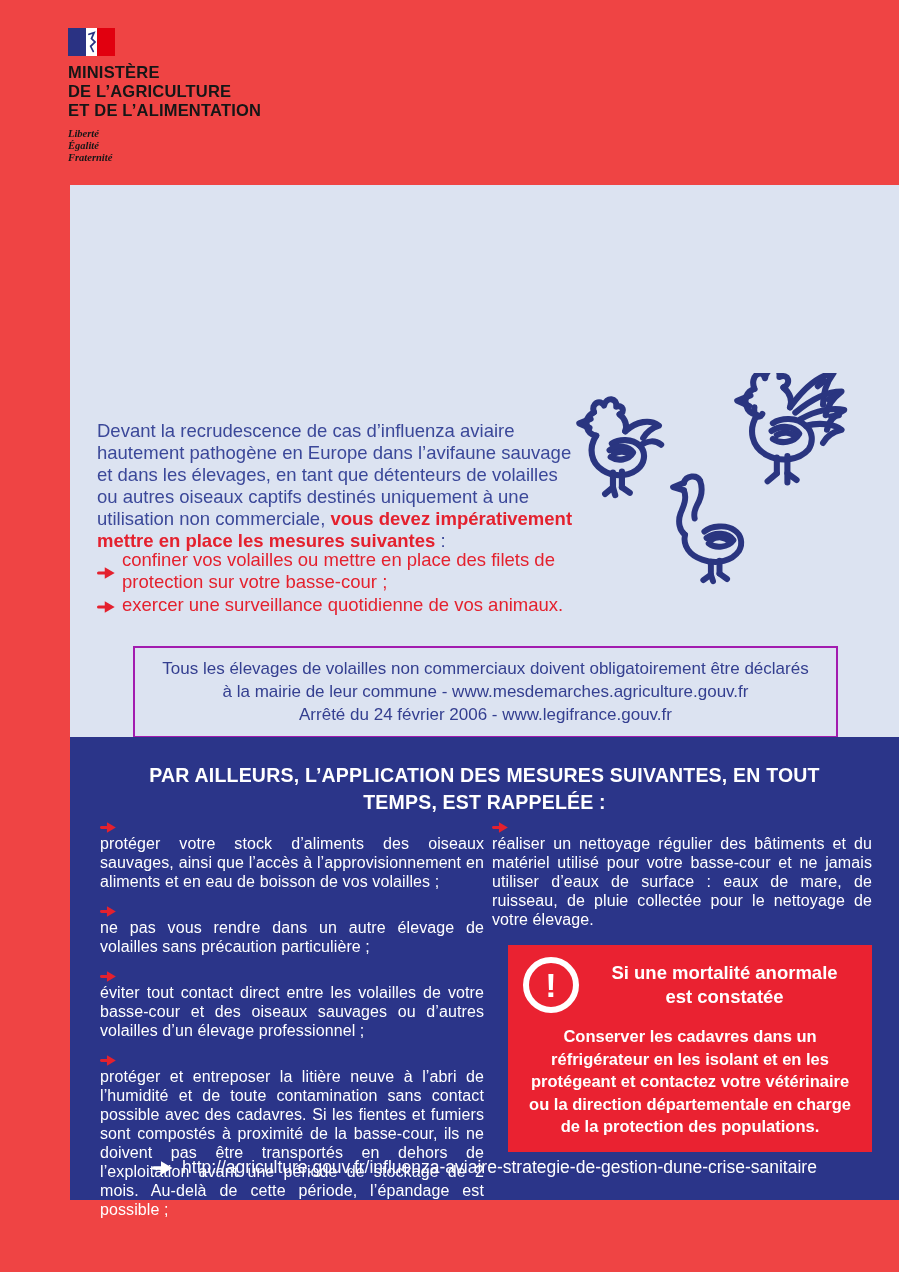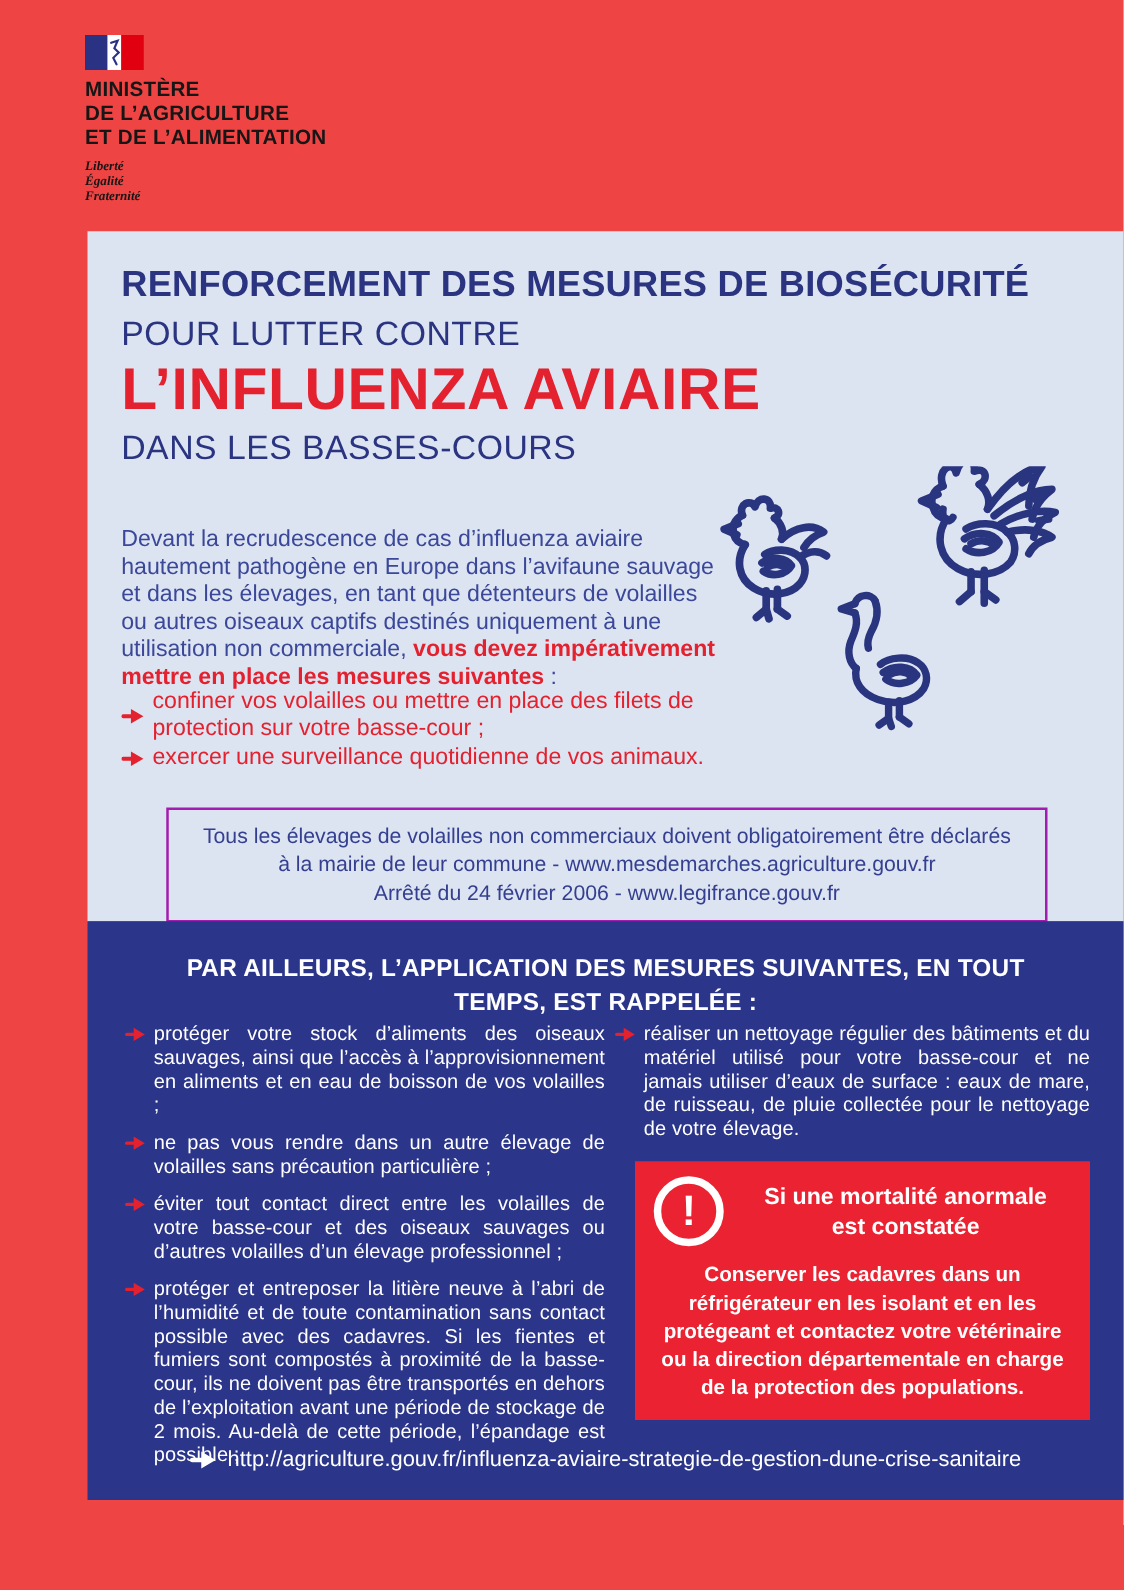--- a/index.html
+++ b/index.html
@@ -38,21 +38,21 @@
           padding:9px 6px 10px;box-sizing:border-box;text-align:center;color:#343f90;
           font-size:17px;line-height:23px;}
 
   
   .panel-dark{position:absolute;left:70px;top:737px;right:0;height:463px;background:#2b3589;color:#ffffff;}
   .m-heading{margin:0 auto;padding-top:25px;max-width:690px;text-align:center;font-weight:700;
              font-size:19.5px;line-height:27px;letter-spacing:.2px;}
   .col{position:absolute;top:81px;}
   .col-left{left:30px;width:384px;}
   .col-right{left:422px;width:380px;}
-  .mbullet{display:flex;align-items:flex-start;margin-bottom:11px;}
+  .mbullet{display:flex;align-items:flex-start;margin-bottom:11px;flex-direction:column;}
   .mbullet .arrow-svg{margin:3px 6px 0 0;color:#e4212e;width:17px;height:13px;}
   .mbullet .txt{text-align:justify;font-size:16px;line-height:19px;letter-spacing:.1px;}
 
   .alert{margin:16px 0 0 16px;background:#ea2231;padding:12px 15px 14px;box-sizing:border-box;}
   .alert-head{display:flex;align-items:center;gap:13px;}
   .alert-icon{flex:0 0 auto;width:44px;height:44px;border:6px solid #ffffff;border-radius:50%;
               display:flex;align-items:center;justify-content:center;font-weight:700;font-size:34px;color:#ffffff;}
   .alert-title{flex:1;text-align:center;font-weight:700;font-size:18.5px;line-height:24px;color:#ffffff;}
   .alert-body{margin-top:12px;text-align:center;font-weight:700;font-size:16.5px;line-height:22.5px;color:#ffffff;}
 
@@ -91,26 +91,20 @@
       <div>ET DE L’ALIMENTATION</div>
     </div>
     <div class="motto">
       <div>Liberté</div>
       <div>Égalité</div>
       <div>Fraternité</div>
     </div>
   </div>
 
   <div class="panel-light">
-    <div class="hero-titles">
-      <div class="t1">RENFORCEMENT DES MESURES DE BIOSÉCURITÉ</div>
-      <div class="t2">POUR LUTTER CONTRE</div>
-      <div class="t3">L’INFLUENZA AVIAIRE</div>
-      <div class="t4">DANS LES BASSES-COURS</div>
-    </div>
 
     <div class="intro"><span>Devant la recrudescence de cas d’influenza aviaire hautement pathogène en Europe dans l’avifaune sauvage et dans les élevages, en tant que détenteurs de volailles ou autres oiseaux captifs destinés uniquement à une utilisation non commerciale, </span><span class="em">vous devez impérativement mettre en place les mesures suivantes</span><span> :</span></div>
 
     <div class="hero-bullets">
       <div class="hbullet">
         <svg class="arrow-svg" style="color:#e4212e">
             <use href="#arrow"></use>
           </svg>
         <span class="txt">confiner vos volailles ou mettre en place des filets de protection sur votre basse-cour ;</span>
       </div>

